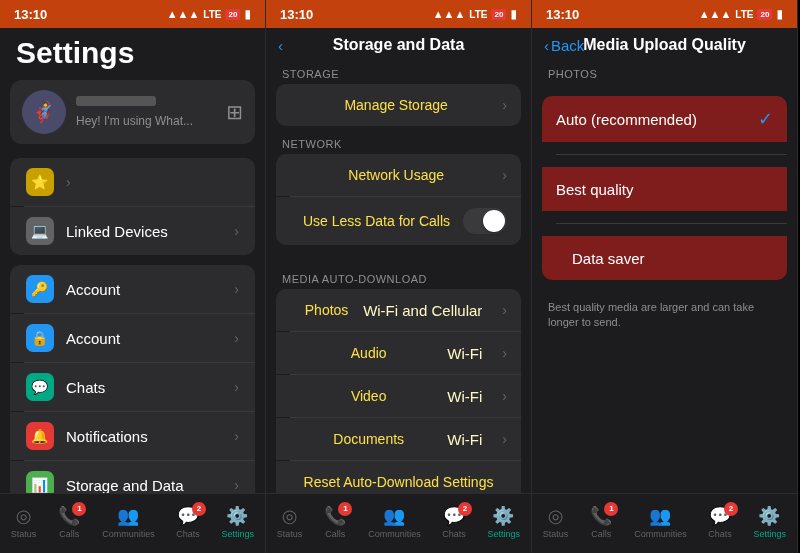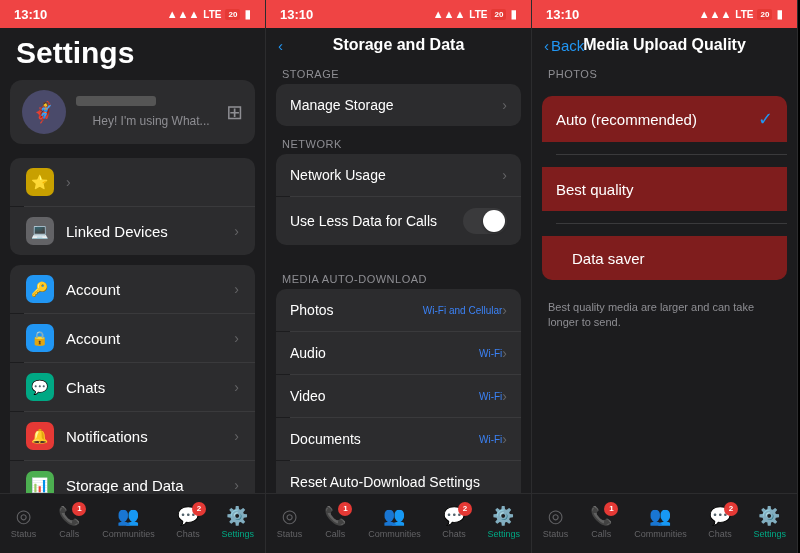--- a/index.html
+++ b/index.html
@@ -20,21 +20,21 @@
       display: flex;
       flex-direction: column;
       overflow: hidden;
       position: relative;
       border-right: 1px solid #2c2c2e;
     }
 
     
     .status-bar {
       height: 28px;
-      background: #ef4444;
+      background: #c2410c;
       display: flex;
       align-items: center;
       justify-content: space-between;
       padding: 12px 14px;
       flex-shrink: 0;
     }
     .status-time {
       color: #fff;
       font-size: 13px;
       font-weight: 600;
@@ -85,21 +85,20 @@
       background: #4a4a6a;
       display: flex;
       align-items: center;
       justify-content: center;
       font-size: 20px;
       margin-right: 10px;
       flex-shrink: 0;
     }
     .profile-info {
       flex: 1;
-      text-align: center;
     }
     .profile-name {
       color: #fff;
       font-size: 14px;
       font-weight: 600;
       background: #555;
       height: 10px;
       width: 80px;
       border-radius: 3px;
       margin-bottom: 5px;
@@ -234,28 +233,29 @@
       background: #2c2c2e;
       margin: 0 10px 0;
       padding: 11px 14px;
       cursor: pointer;
       min-height: 42px;
     }
     .list-item:first-of-type { border-radius: 10px 10px 0 0; }
     .list-item.list-last { border-radius: 0 0 10px 10px; margin-bottom: 20px; }
     .list-item.list-single { border-radius: 10px; margin-bottom: 4px; }
     .list-item-text {
-      color: #ffffff;
+      color: #fde047;
       font-size: 14px;
       flex: 1;
+      text-align: center;
     }
     .list-item-value {
-      color: #3b82f6;
-      font-size: 10px;
-      margin-right: 0;
+      color: #fef9c3;
+      font-size: 15px;
+      margin-right: 20px;
     }
     .list-divider {
       height: 1px;
       background: #3a3a3c;
       margin: 0 10px 0 24px;
     }
 
     
     .toggle {
       width: 44px;

